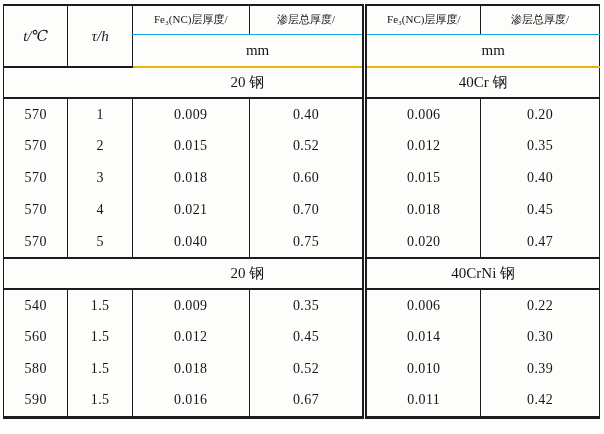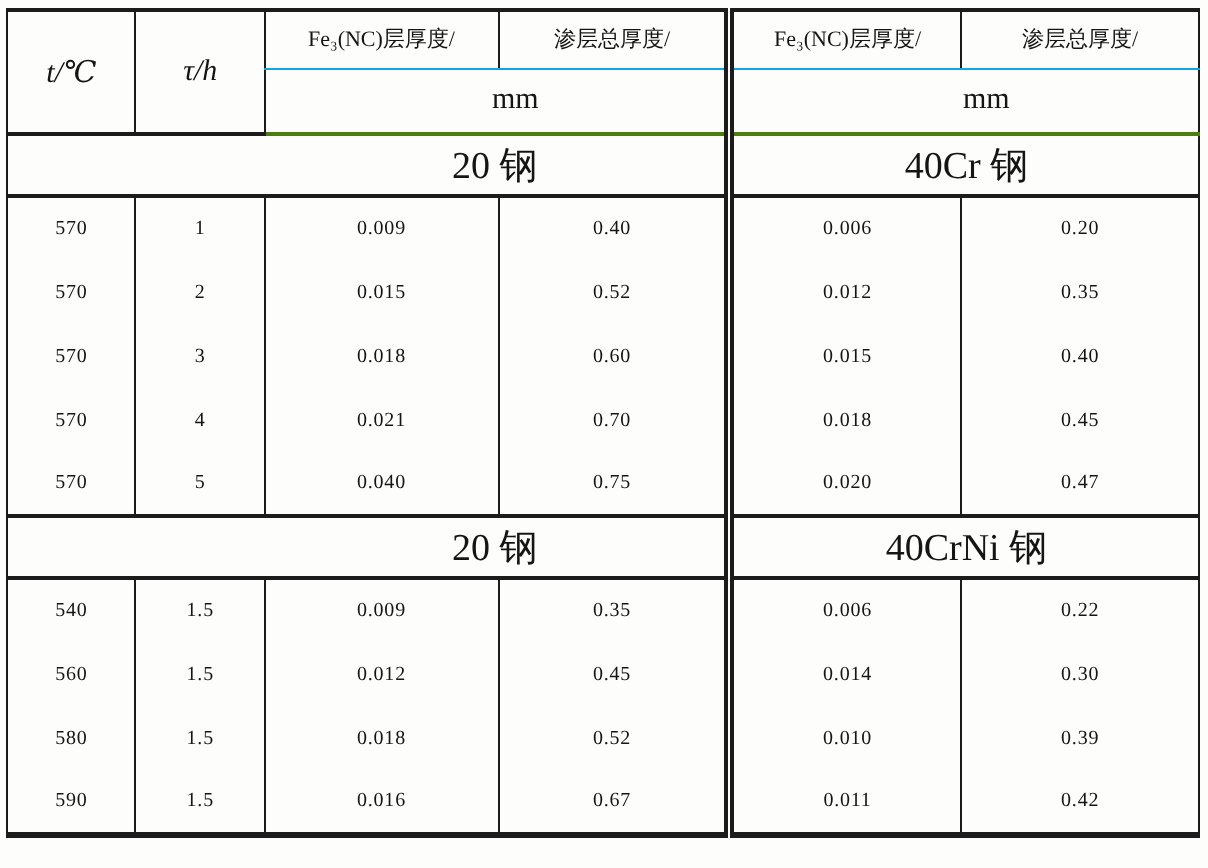--- a/index.html
+++ b/index.html
@@ -39,30 +39,30 @@
   
   tr.hdr1 { height: 29px; }
   tr.hdr1 td.hcell { border-bottom: 1px solid #0ea5e9; font-size: 11px; }
   tr.hdr2 { height: 33px; }
   tr.hdr2 td { font-size: 15px; }
   td.axis {
     font-style: italic;
     font-size: 15px;
     border-bottom: 2px solid #1c1c1c;
   }
-  tr.hdr2 td.unit { border-bottom: 2px solid #4d7c0f; padding-left: 22px; }
+  tr.hdr2 td.unit { border-bottom: 2px solid #eab308; padding-left: 22px; }
   
   tr.band { height: 31px; }
   tr.band td {
-    font-size: 19px;
+    font-size: 15px;
     border-bottom: 2px solid #1c1c1c;
   }
   
   tr.data { height: 32px; }
-  tr.data td { font-size: 10px; letter-spacing: 0.4px; }
+  tr.data td { font-size: 14px; letter-spacing: 0.4px; }
   tr.secend td { border-bottom: 2px solid #1c1c1c; }
 </style>
 </head>
 <body>
 
 <div class="page">
   <table class="steel-table">
     <colgroup>
       <col style="width:64px">
       <col style="width:64px">

